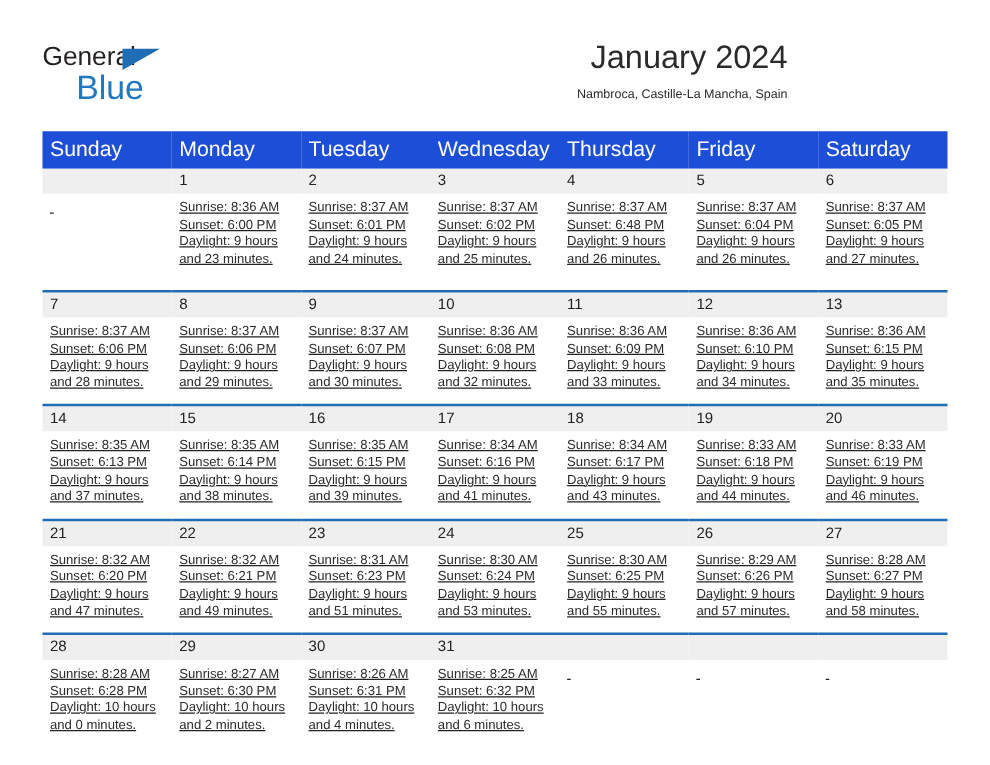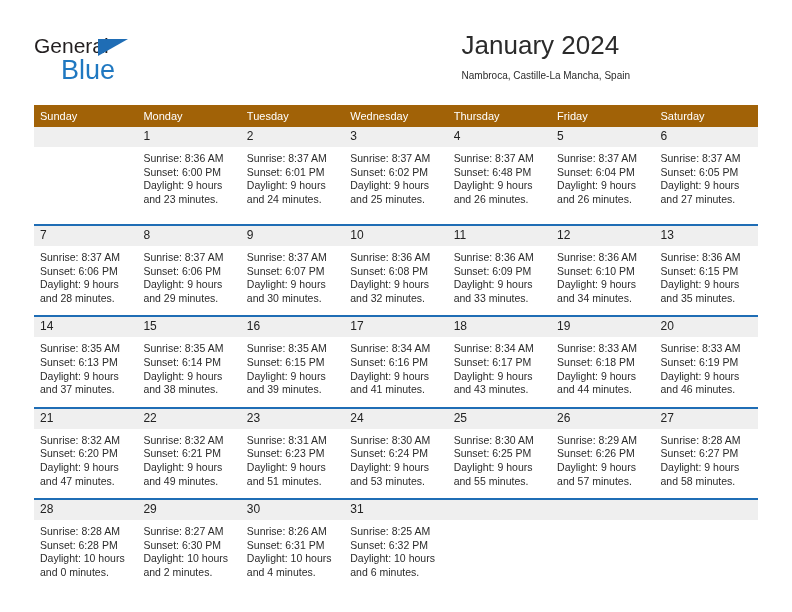--- a/index.html
+++ b/index.html
@@ -60,21 +60,21 @@
     top: 21px;
     font-size: 27px;
     color: #1f78c1;
     font-family: "Liberation Sans", sans-serif;
   }
 
   .titles {
     position: absolute;
     right: 0;
     top: 0;
-    text-align: left;
+    text-align: right;
   }
   .cal-title {
     font-size: 26px;
     color: #2b2b2b;
     line-height: 34px;
     white-space: nowrap;
   }
   .cal-subtitle {
     font-size: 10px;
     color: #2b2b2b;
@@ -86,24 +86,24 @@
   
   .cal {
     position: absolute;
     left: 34px;
     top: 105px;
     width: 724px;
     border-collapse: collapse;
     table-layout: fixed;
   }
   .cal th {
-    background: #a16207;
+    background: #1d4ed8;
     color: #ffffff;
     font-weight: normal;
-    font-size: 11px;
+    font-size: 17px;
     text-align: left;
     padding: 5px 0 5px 6px;
     height: 11px;
     border: none;
   }
   .cal td {
     vertical-align: top;
     padding: 0;
     border: none;
     width: 103.4px;
@@ -123,20 +123,21 @@
     line-height: 13px;
     box-sizing: content-box;
   }
   .daynum.empty {
     color: transparent;
   }
   .cellbody {
     padding: 5px 8px 10px 6px;
     min-height: 62px;
     box-sizing: border-box;
+    text-decoration: underline;
   }
   .cellbody div {
     font-size: 10.5px;
     line-height: 13.6px;
     color: #2b2b2b;
     white-space: normal;
   }
   .cellbody .blank {
     min-height: 62px;
   }

